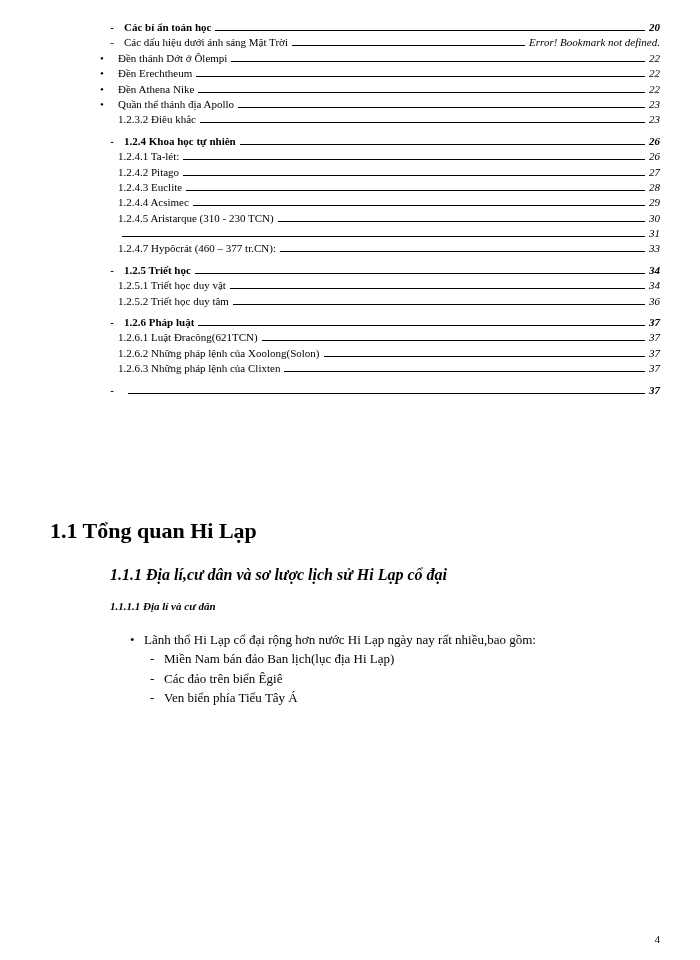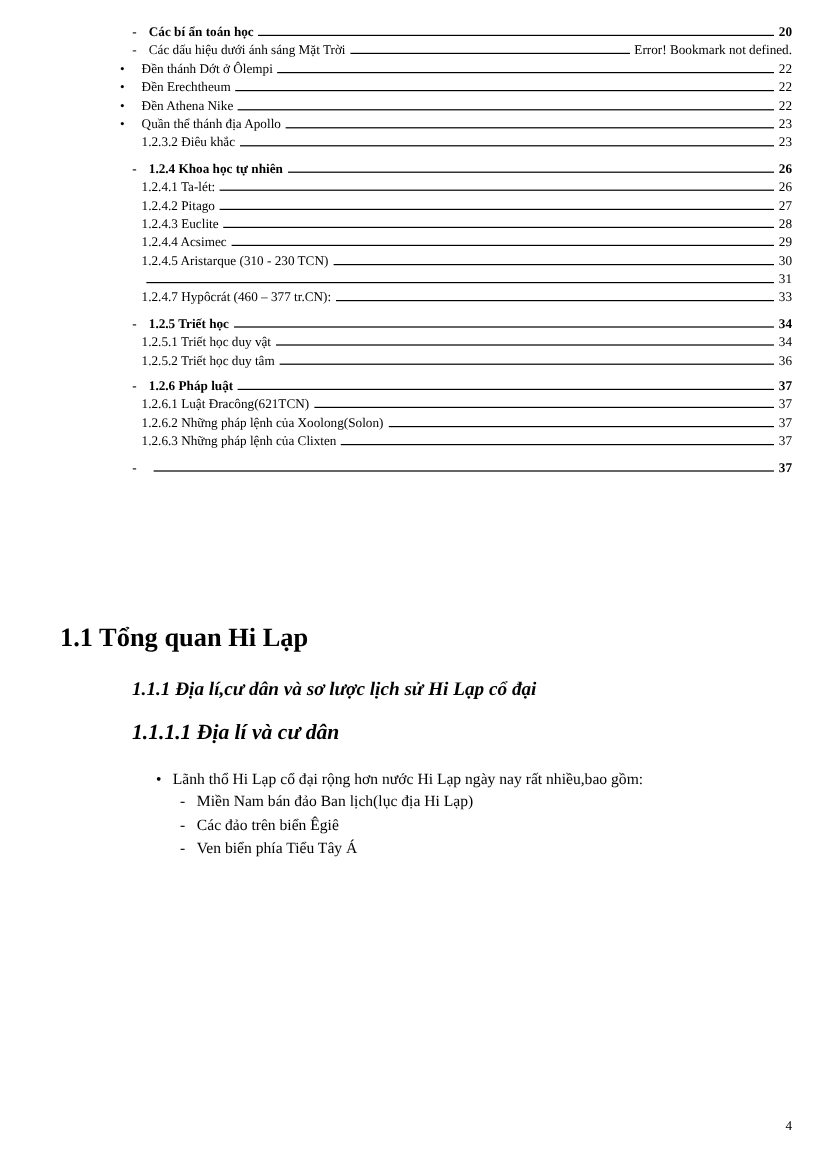--- a/index.html
+++ b/index.html
@@ -21,30 +21,30 @@
     white-space: nowrap;
   }
   .toc-row .bullet { width: 18px; flex-shrink: 0; }
   .toc-row .label { flex-shrink: 0; }
   .toc-row .leader {
     flex: 1 1 auto;
     border-bottom: 1px solid #000;
     margin: 0 4px 2px 4px;
     min-width: 10px;
   }
-  .toc-row .page { flex-shrink: 0; text-align: left; }
+  .toc-row .page { flex-shrink: 0; text-align: left; font-style: italic; }
   .sub1 { padding-left: 40px; }
   .sub2 { padding-left: 40px; }
   .dash-bullet { width: 24px; flex-shrink: 0; text-align: center; }
   .grp { margin-top: 6px; }
   .bold { font-weight: bold; }
   .content { margin-top: 120px; padding-left: 10px; }
   .h1 { font-size: 22px; font-weight: bold; margin-bottom: 22px; }
   .h2 { font-size: 16px; font-weight: bold; font-style: italic; margin-left: 60px; margin-bottom: 16px; }
-  .h3 { font-size: 18px; font-weight: bold; font-style: italic; margin-left: 60px; margin-bottom: 18px; }
+  .h3 { font-size: 11px; font-weight: bold; font-style: italic; margin-left: 60px; margin-bottom: 18px; }
   .body-list { margin-left: 80px; }
   .li-disc { display: flex; font-size: 13px; line-height: 1.5; }
   .li-disc .b { width: 14px; flex-shrink: 0; }
   .li-dash { display: flex; font-size: 13px; line-height: 1.5; margin-left: 20px; }
   .li-dash .b { width: 14px; flex-shrink: 0; }
   .page-num { position: absolute; bottom: 15px; right: 40px; font-size: 11px; }
 </style>
 </head>
 <body>
 

